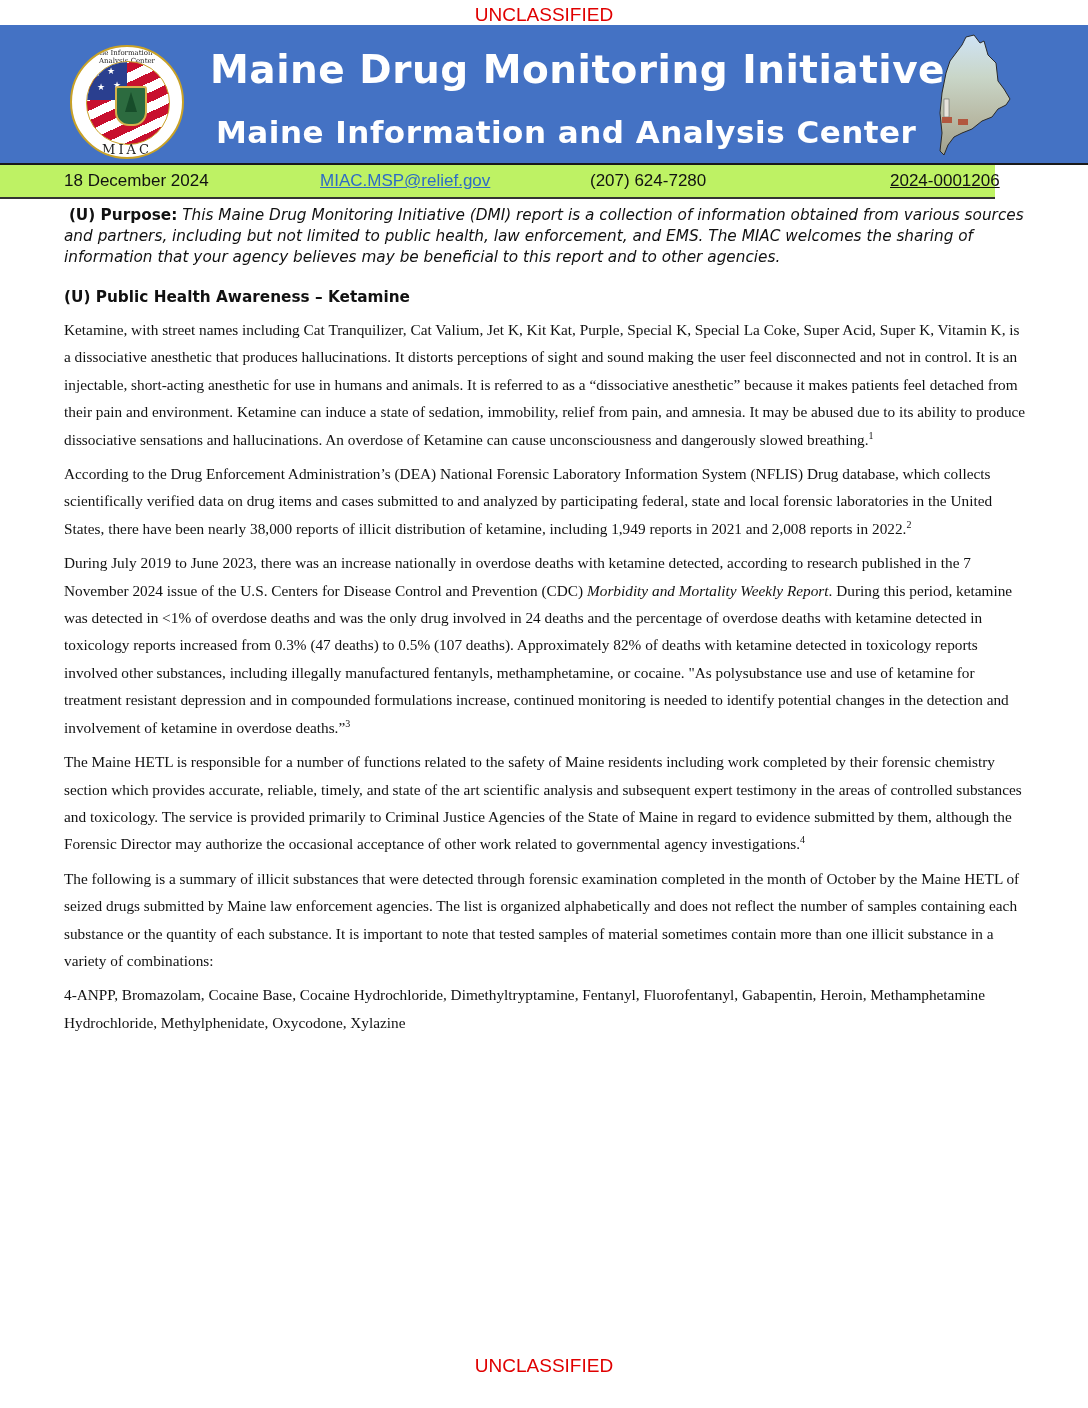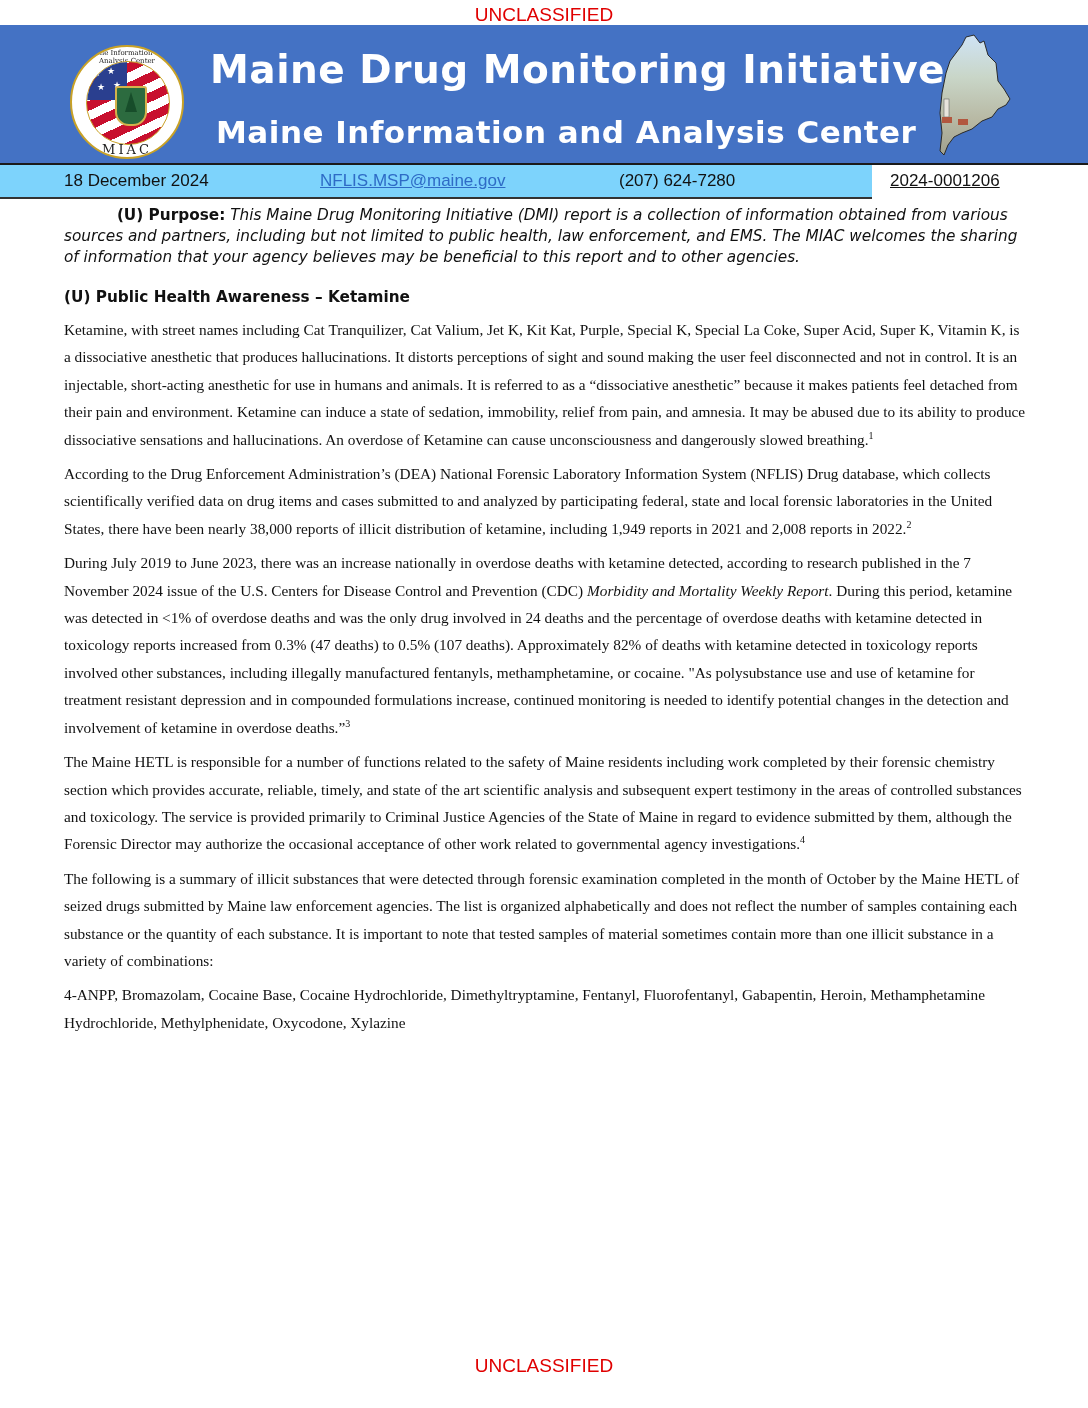--- a/index.html
+++ b/index.html
@@ -14,29 +14,29 @@
   .seal-canton { position: absolute; left: 0; top: 0; width: 40px; height: 38px; background: #2a3f8f; }
   .seal-canton span { position: absolute; color: #fff; font-size: 9px; }
   .seal-shield { position: absolute; left: 28px; top: 24px; width: 28px; height: 36px; background: #2c6b3f; border-radius: 3px 3px 14px 14px; border: 2px solid #d4b24c; }
   .seal-tree { position: absolute; left: 8px; top: 4px; width: 0; height: 0; border-left: 6px solid transparent; border-right: 6px solid transparent; border-bottom: 20px solid #174d2a; }
   .seal-text { position: absolute; left: 0; width: 100%; text-align: center; font-family: "DejaVu Serif", serif; font-size: 10px; color: #222; }
   .seal-text.bot { bottom: 0px; font-size: 13px; letter-spacing: 3px; }
   .seal-text.topt { top: 2px; font-size: 7px; }
   .title1 { position: absolute; left: 210px; top: 22px; font-size: 39px; font-weight: bold; color: #fff; letter-spacing: 0.5px; white-space: nowrap; }
   .title2 { position: absolute; left: 216px; top: 89px; font-size: 31px; font-weight: bold; color: #fff; letter-spacing: 0.5px; white-space: nowrap; }
   .maine-map { position: absolute; left: 936px; top: 8px; width: 76px; height: 124px; }
-  .infobar { position: absolute; left: 0; top: 165px; width: 872px; height: 32px; background: #7dd3fc; border-bottom: 2px solid #333; font-family: "Liberation Sans", sans-serif; font-size: 17px; color: #111; }
+  .infobar { position: absolute; left: 0; top: 165px; width: 995px; height: 32px; background: #bef264; border-bottom: 2px solid #333; font-family: "Liberation Sans", sans-serif; font-size: 17px; color: #111; }
   .infobar span { position: absolute; top: 6px; white-space: nowrap; }
   .info-date { left: 64px; }
   .info-email { left: 320px; color: #2e6bc6; text-decoration: underline; cursor: pointer; }
-  .info-phone { left: 619px; }
+  .info-phone { left: 590px; }
   .info-id { left: 890px; text-decoration: underline; }
   .content { position: absolute; left: 64px; top: 205px; width: 962px; font-size: 15.3px; line-height: 27.4px; }
   .purpose { line-height: 21px; margin: 0 0 9px 0; }
-  .purpose b { font-weight: bold; margin-left: 48px; }
+  .purpose b { font-weight: bold; }
   .purpose i { font-style: italic; }
   .heading { font-weight: bold; margin: 16px 0 6px 0; line-height: 26px; }
   p.body { margin: 0 0 7px 0; font-family: Liberation Serif, serif; }
   sup { font-size: 10px; line-height: 0; vertical-align: super; }
 </style>
 </head>
 <body>
 
 <div class="classif top">UNCLASSIFIED</div>
 
@@ -71,21 +71,21 @@
     </defs>
     <path d="M30 4 L38 2 L44 10 L48 8 L52 22 L60 30 L62 48 L68 56 L74 66 L70 72 L62 76 L56 84 L46 88 L36 96 L26 100 L18 104 L12 112 L8 122 L4 118 L6 100 L4 80 L6 60 L10 40 L14 28 L20 20 L26 12 Z" fill="url(#mapfill)" stroke="#2a2a2a" stroke-width="1"></path>
     <rect x="8" y="66" width="5" height="18" fill="#e8e4dc" stroke="#555" stroke-width="0.5"></rect>
     <rect x="6" y="84" width="10" height="6" fill="#b2573f"></rect>
     <rect x="22" y="86" width="10" height="6" fill="#b2573f"></rect>
   </svg>
 </div>
 
 <div class="infobar">
   <span class="info-date">18 December 2024</span>
-  <span class="info-email">NFLIS.MSP@maine.gov</span>
+  <span class="info-email">MIAC.MSP@relief.gov</span>
   <span class="info-phone">(207) 624-7280</span>
   <span class="info-id">2024-0001206</span>
 </div>
 
 <div class="content">
   <p class="purpose">&nbsp;<b>(U) Purpose:</b> <i>This Maine Drug Monitoring Initiative (DMI) report is a collection of information obtained from various sources and partners, including but not limited to public health, law enforcement, and EMS. The MIAC welcomes the sharing of information that your agency believes may be beneficial to this report and to other agencies.</i></p>
 
   <div class="heading">(U) Public Health Awareness – Ketamine</div>
   <p class="body"><span>Ketamine, with street names including Cat Tranquilizer, Cat Valium, Jet K, Kit Kat, Purple, Special K, Special La Coke, Super Acid, Super K, Vitamin K, is a dissociative anesthetic that produces hallucinations. It distorts perceptions of sight and sound making the user feel disconnected and not in control. It is an injectable, short-acting anesthetic for use in humans and animals. It is referred to as a “dissociative anesthetic” because it makes patients feel detached from their pain and environment. Ketamine can induce a state of sedation, immobility, relief from pain, and amnesia. It may be abused due to its ability to produce dissociative sensations and hallucinations. An overdose of Ketamine can cause unconsciousness and dangerously slowed breathing.</span><sup>1</sup></p>
   <p class="body"><span>According to the Drug Enforcement Administration’s (DEA) National Forensic Laboratory Information System (NFLIS) Drug database, which collects scientifically verified data on drug items and cases submitted to and analyzed by participating federal, state and local forensic laboratories in the United States, there have been nearly 38,000 reports of illicit distribution of ketamine, including 1,949 reports in 2021 and 2,008 reports in 2022.</span><sup>2</sup></p>

